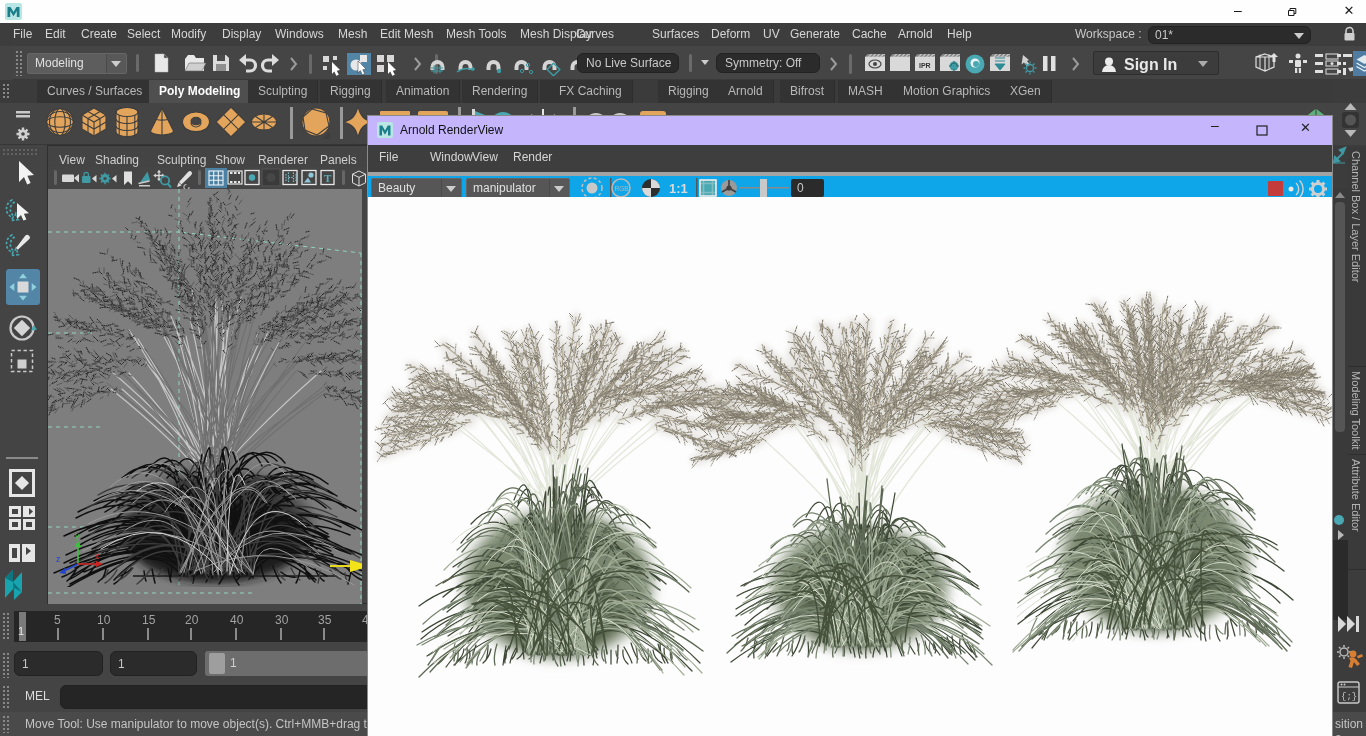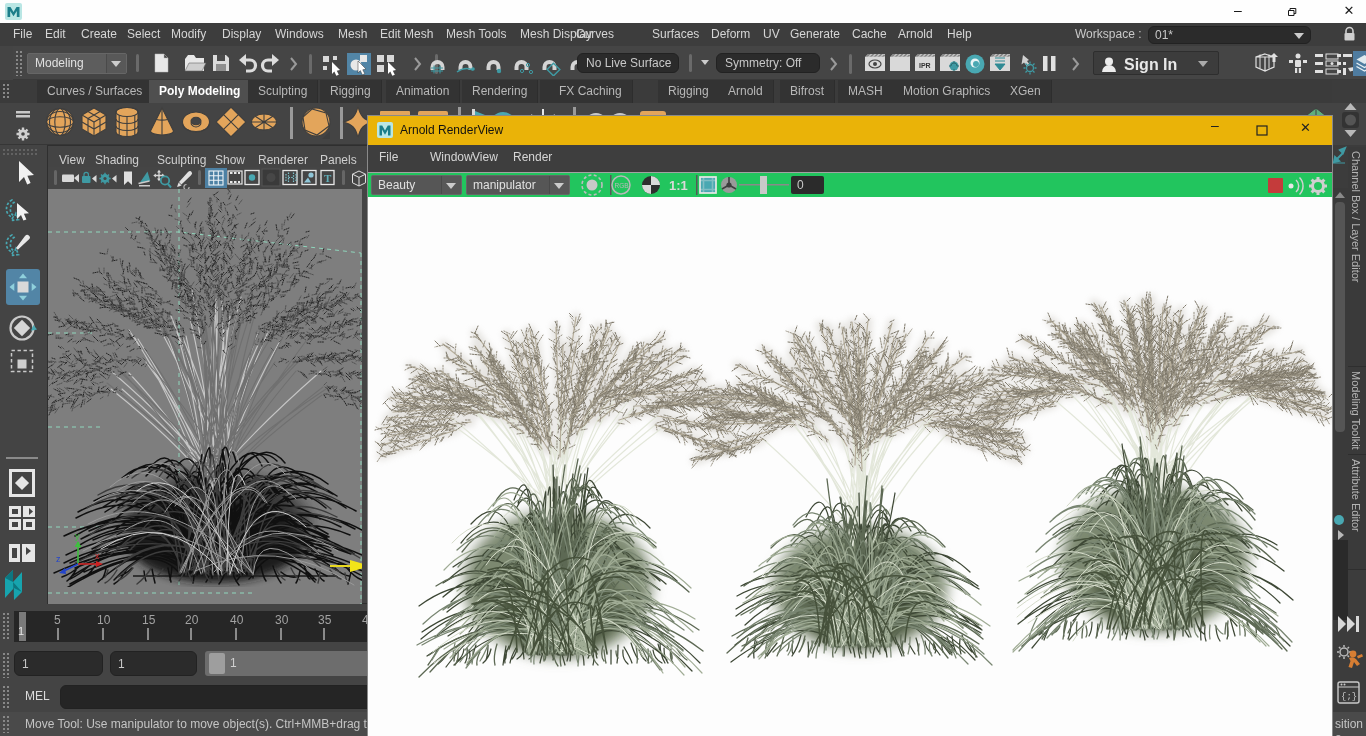--- a/index.html
+++ b/index.html
@@ -25,23 +25,23 @@
 #vpborder{left:47px;top:145px;width:321px;height:459px;border:1px solid #2f2f2f}
 .vpmi{position:absolute;top:153px;font-size:12px;color:#cfcfcf}
 #timeline{left:0;top:604px;width:1366px;height:44px;background:#444}
 #trow{position:absolute;left:14px;top:7px;right:0;height:31px;background:#262626}
 .tnum{position:absolute;top:2px;font-size:12px;color:#a2a2a2}
 .tick{position:absolute;top:17px;width:2px;height:12px;background:#8a8a8a}
 #rangerow{left:0;top:648px;width:1366px;height:34px;background:#444}
 #melrow{left:0;top:682px;width:1366px;height:30px;background:#444}
 #helprow{left:0;top:712px;width:1366px;height:24px;background:#4a4a4a;color:#c4c4c4;font-size:12px}
 #rv{left:368px;top:116px;width:964px;height:620px;background:#fcfcfc;box-shadow:0 0 0 1px #8a8a8a}
-#rvtitle{position:absolute;left:0;top:0;width:964px;height:29px;background:#eab308;color:#111;font-size:12px}
+#rvtitle{position:absolute;left:0;top:0;width:964px;height:29px;background:#c4b5fd;color:#111;font-size:12px}
 #rvmenu{position:absolute;left:0;top:29px;width:964px;height:27px;background:#3e3e3e}
-#rvtool{position:absolute;left:0;top:56px;width:964px;height:25px;background:#22c55e;border-top:1px solid #a3a3a3}
+#rvtool{position:absolute;left:0;top:56px;width:964px;height:25px;background:#0ea5e9;border-top:4px solid #a3a3a3}
 .rvmi{position:absolute;top:5px;font-size:12px;color:#d6d6d6}
 #rightcol{left:1332px;top:80px;width:34px;height:656px;background:#3c3c3c}
 .vtab{position:absolute;left:16px;width:18px;background:#3a3a3a;border-bottom:1px solid #2e2e2e;color:#b4b4b4;font-size:11px}
 .vtab span{display:block;transform:rotate(90deg);transform-origin:0 0;position:absolute;left:14px;top:4px;white-space:nowrap}
 </style></head><body>
 <div id="root">
 <div id="titlebar" class="abs">
 <svg style="position:absolute;left:5px;top:3px" width="17" height="17">
         <rect width="17" height="17" rx="2" fill="#b9e6e4"></rect>
         <path d="M2.5 14 2.5 4 5.5 4 8.5 9 11.5 4 14.5 4 14.5 14 11.8 14 11.8 8 8.5 13.2 5.2 8 5.2 14Z" fill="#1b7e8a"></path>

